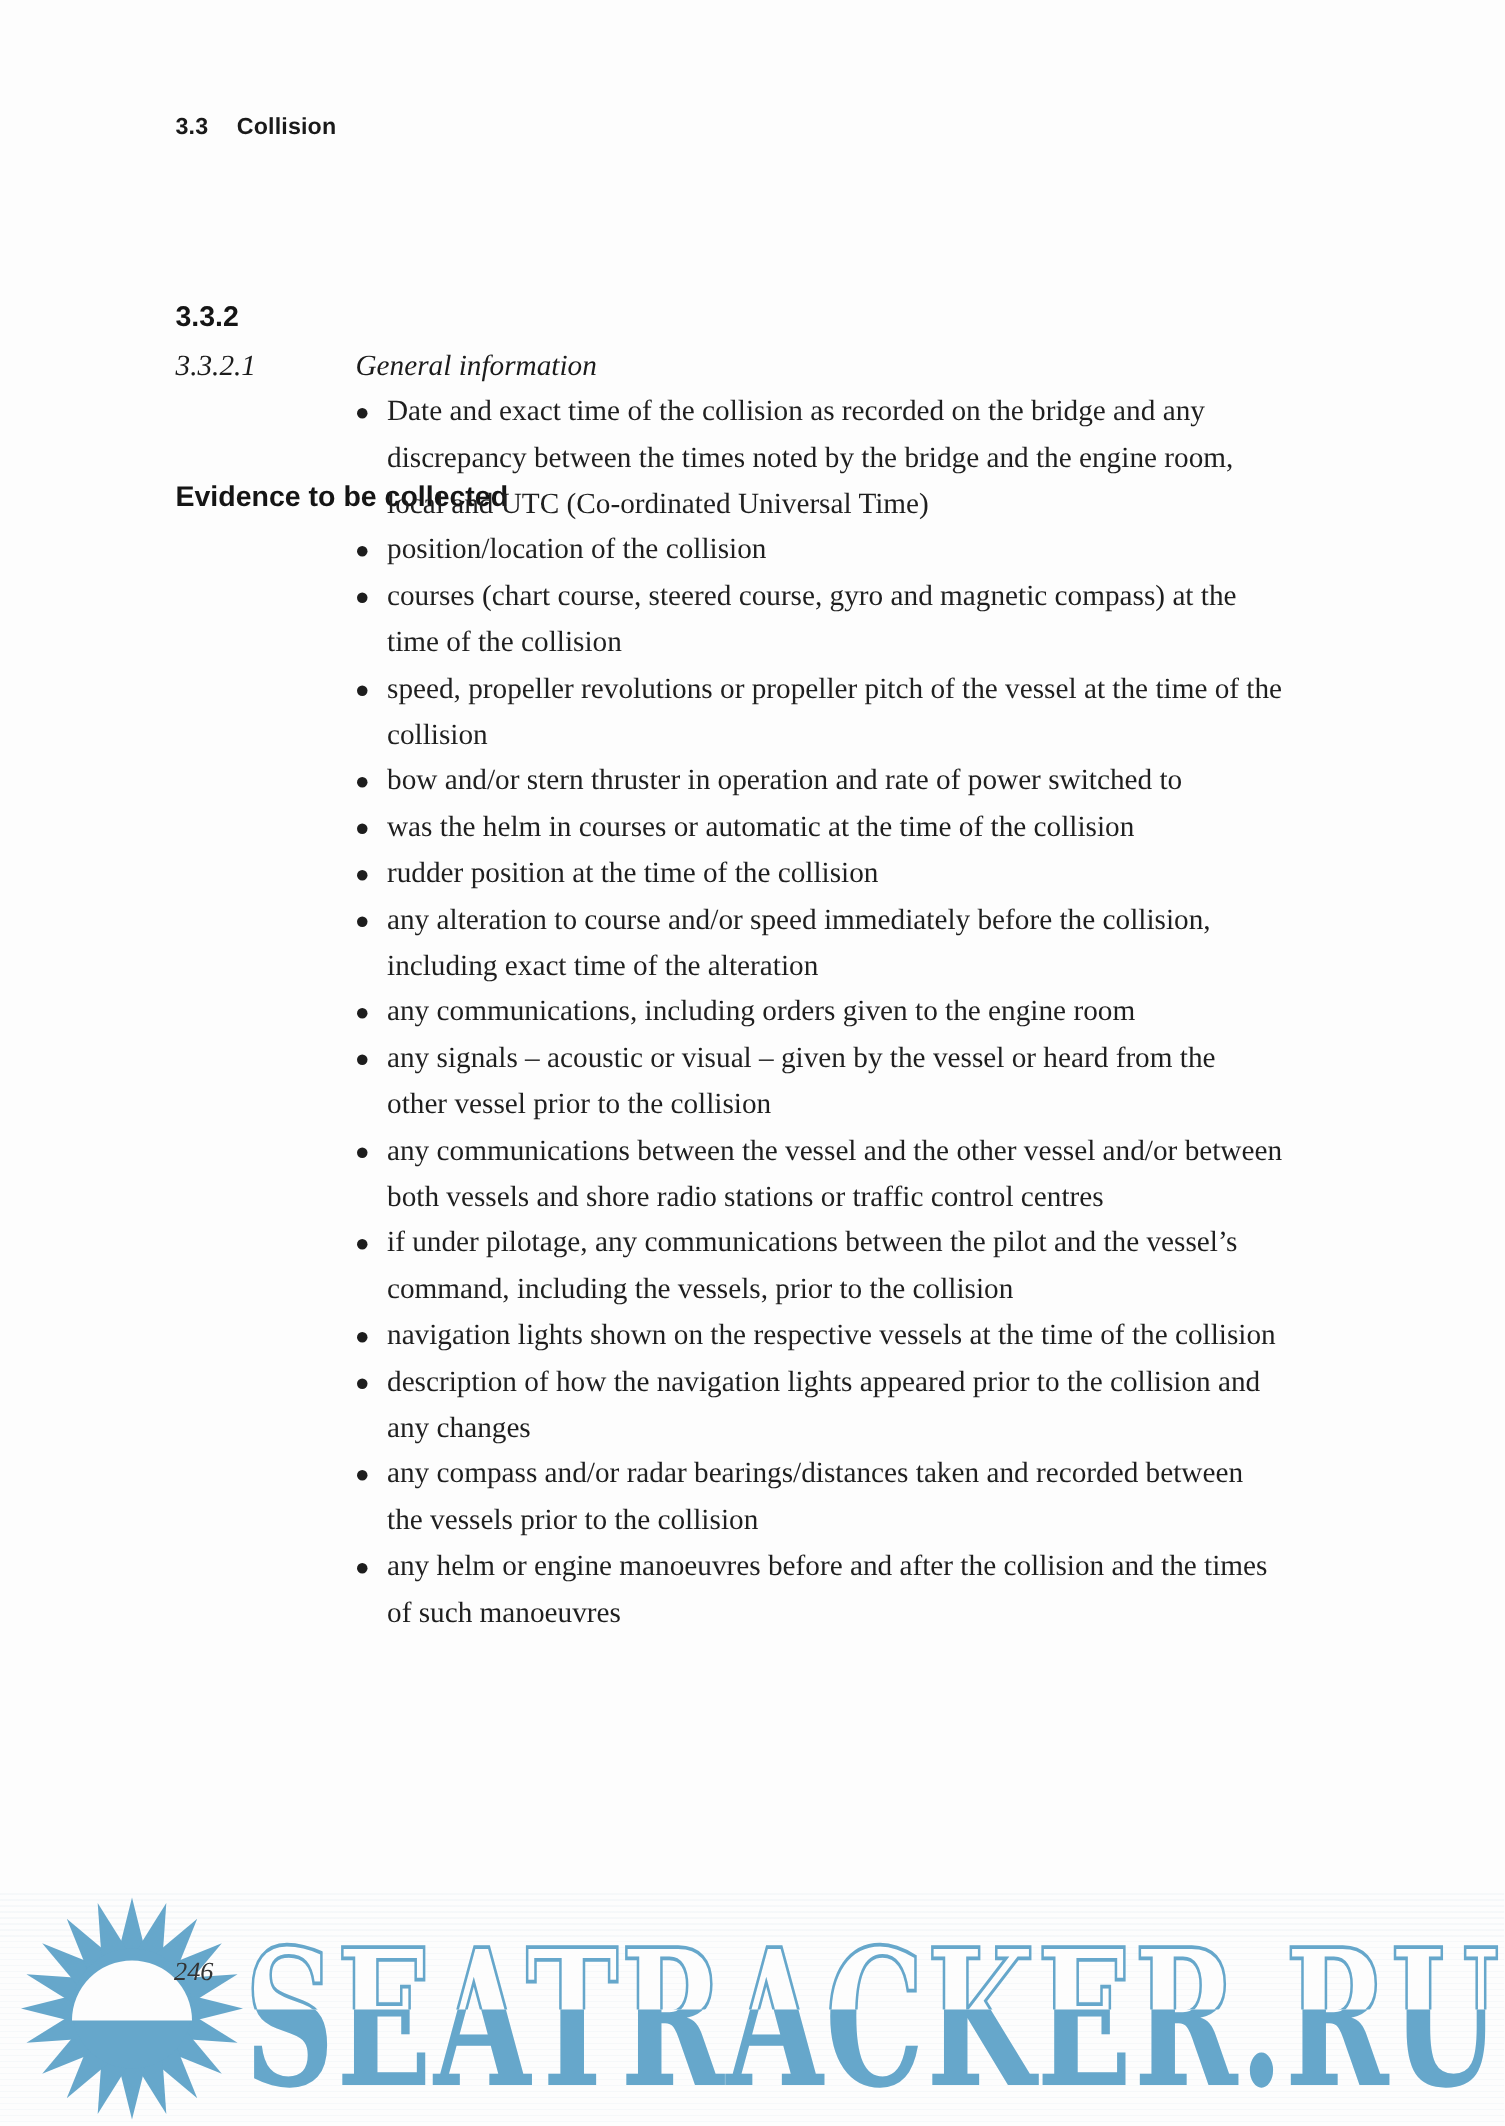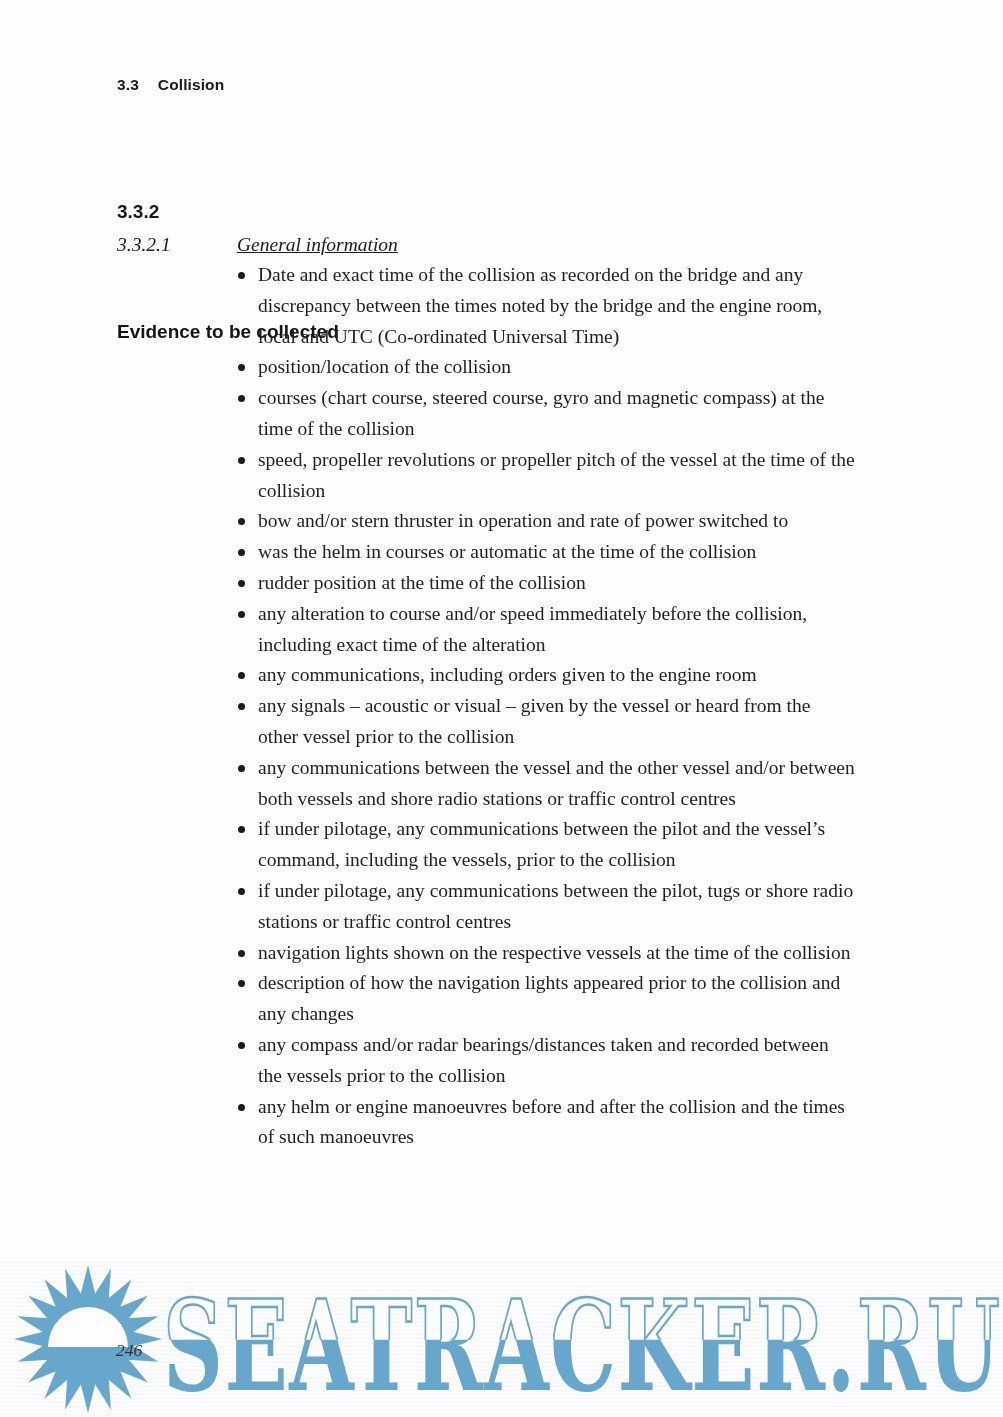--- a/index.html
+++ b/index.html
@@ -48,21 +48,21 @@
   .subsection-row {
     position: absolute;
     left: 117px;
     top: 234px;
     display: flex;
     font-family: "Liberation Serif", serif;
     font-style: italic;
     font-size: 19.5px;
     color: #1c1c1c;
   }
-  .subsection-row h2 { margin: 0; font-size: 19.5px; font-weight: 400; font-style: italic; text-decoration: underline; }
+  .subsection-row h2 { margin: 0; font-size: 19.5px; font-weight: 400; font-style: italic; }
 
   
   .bullets {
     position: absolute;
     left: 237px;
     top: 260px;
     width: 618px;
     margin: 0;
     padding: 0;
     list-style: none;
@@ -117,21 +117,21 @@
     position: absolute;
     inset: 0;
     color: #fdfdfd;
     -webkit-text-stroke: 2.5px #66a7cb;
     clip-path: inset(0 0 55% 0);
   }
 
   .page-number {
     position: absolute;
     left: 116px;
-    top: 1340px;
+    top: 1304px;
     z-index: 3;
     font-family: "Liberation Serif", serif;
     font-style: italic;
     font-size: 17.5px;
     color: #333;
   }
 </style>
 </head>
 <body>
 
@@ -206,24 +206,20 @@
       <li class="bullet-item">
         <span class="dot"></span>
         <span>any communications between the vessel and the other vessel and/or between both vessels and shore radio stations or traffic control centres</span>
       </li>
 
       <li class="bullet-item">
         <span class="dot"></span>
         <span>if under pilotage, any communications between the pilot and the vessel’s command, including the vessels, prior to the collision</span>
       </li>
 
-      <li class="bullet-item">
-        <span class="dot"></span>
-        <span>if under pilotage, any communications between the pilot, tugs or shore radio stations or traffic control centres</span>
-      </li>
 
       <li class="bullet-item">
         <span class="dot"></span>
         <span>navigation lights shown on the respective vessels at the time of the collision</span>
       </li>
 
       <li class="bullet-item">
         <span class="dot"></span>
         <span>description of how the navigation lights appeared prior to the collision and any changes</span>
       </li>

